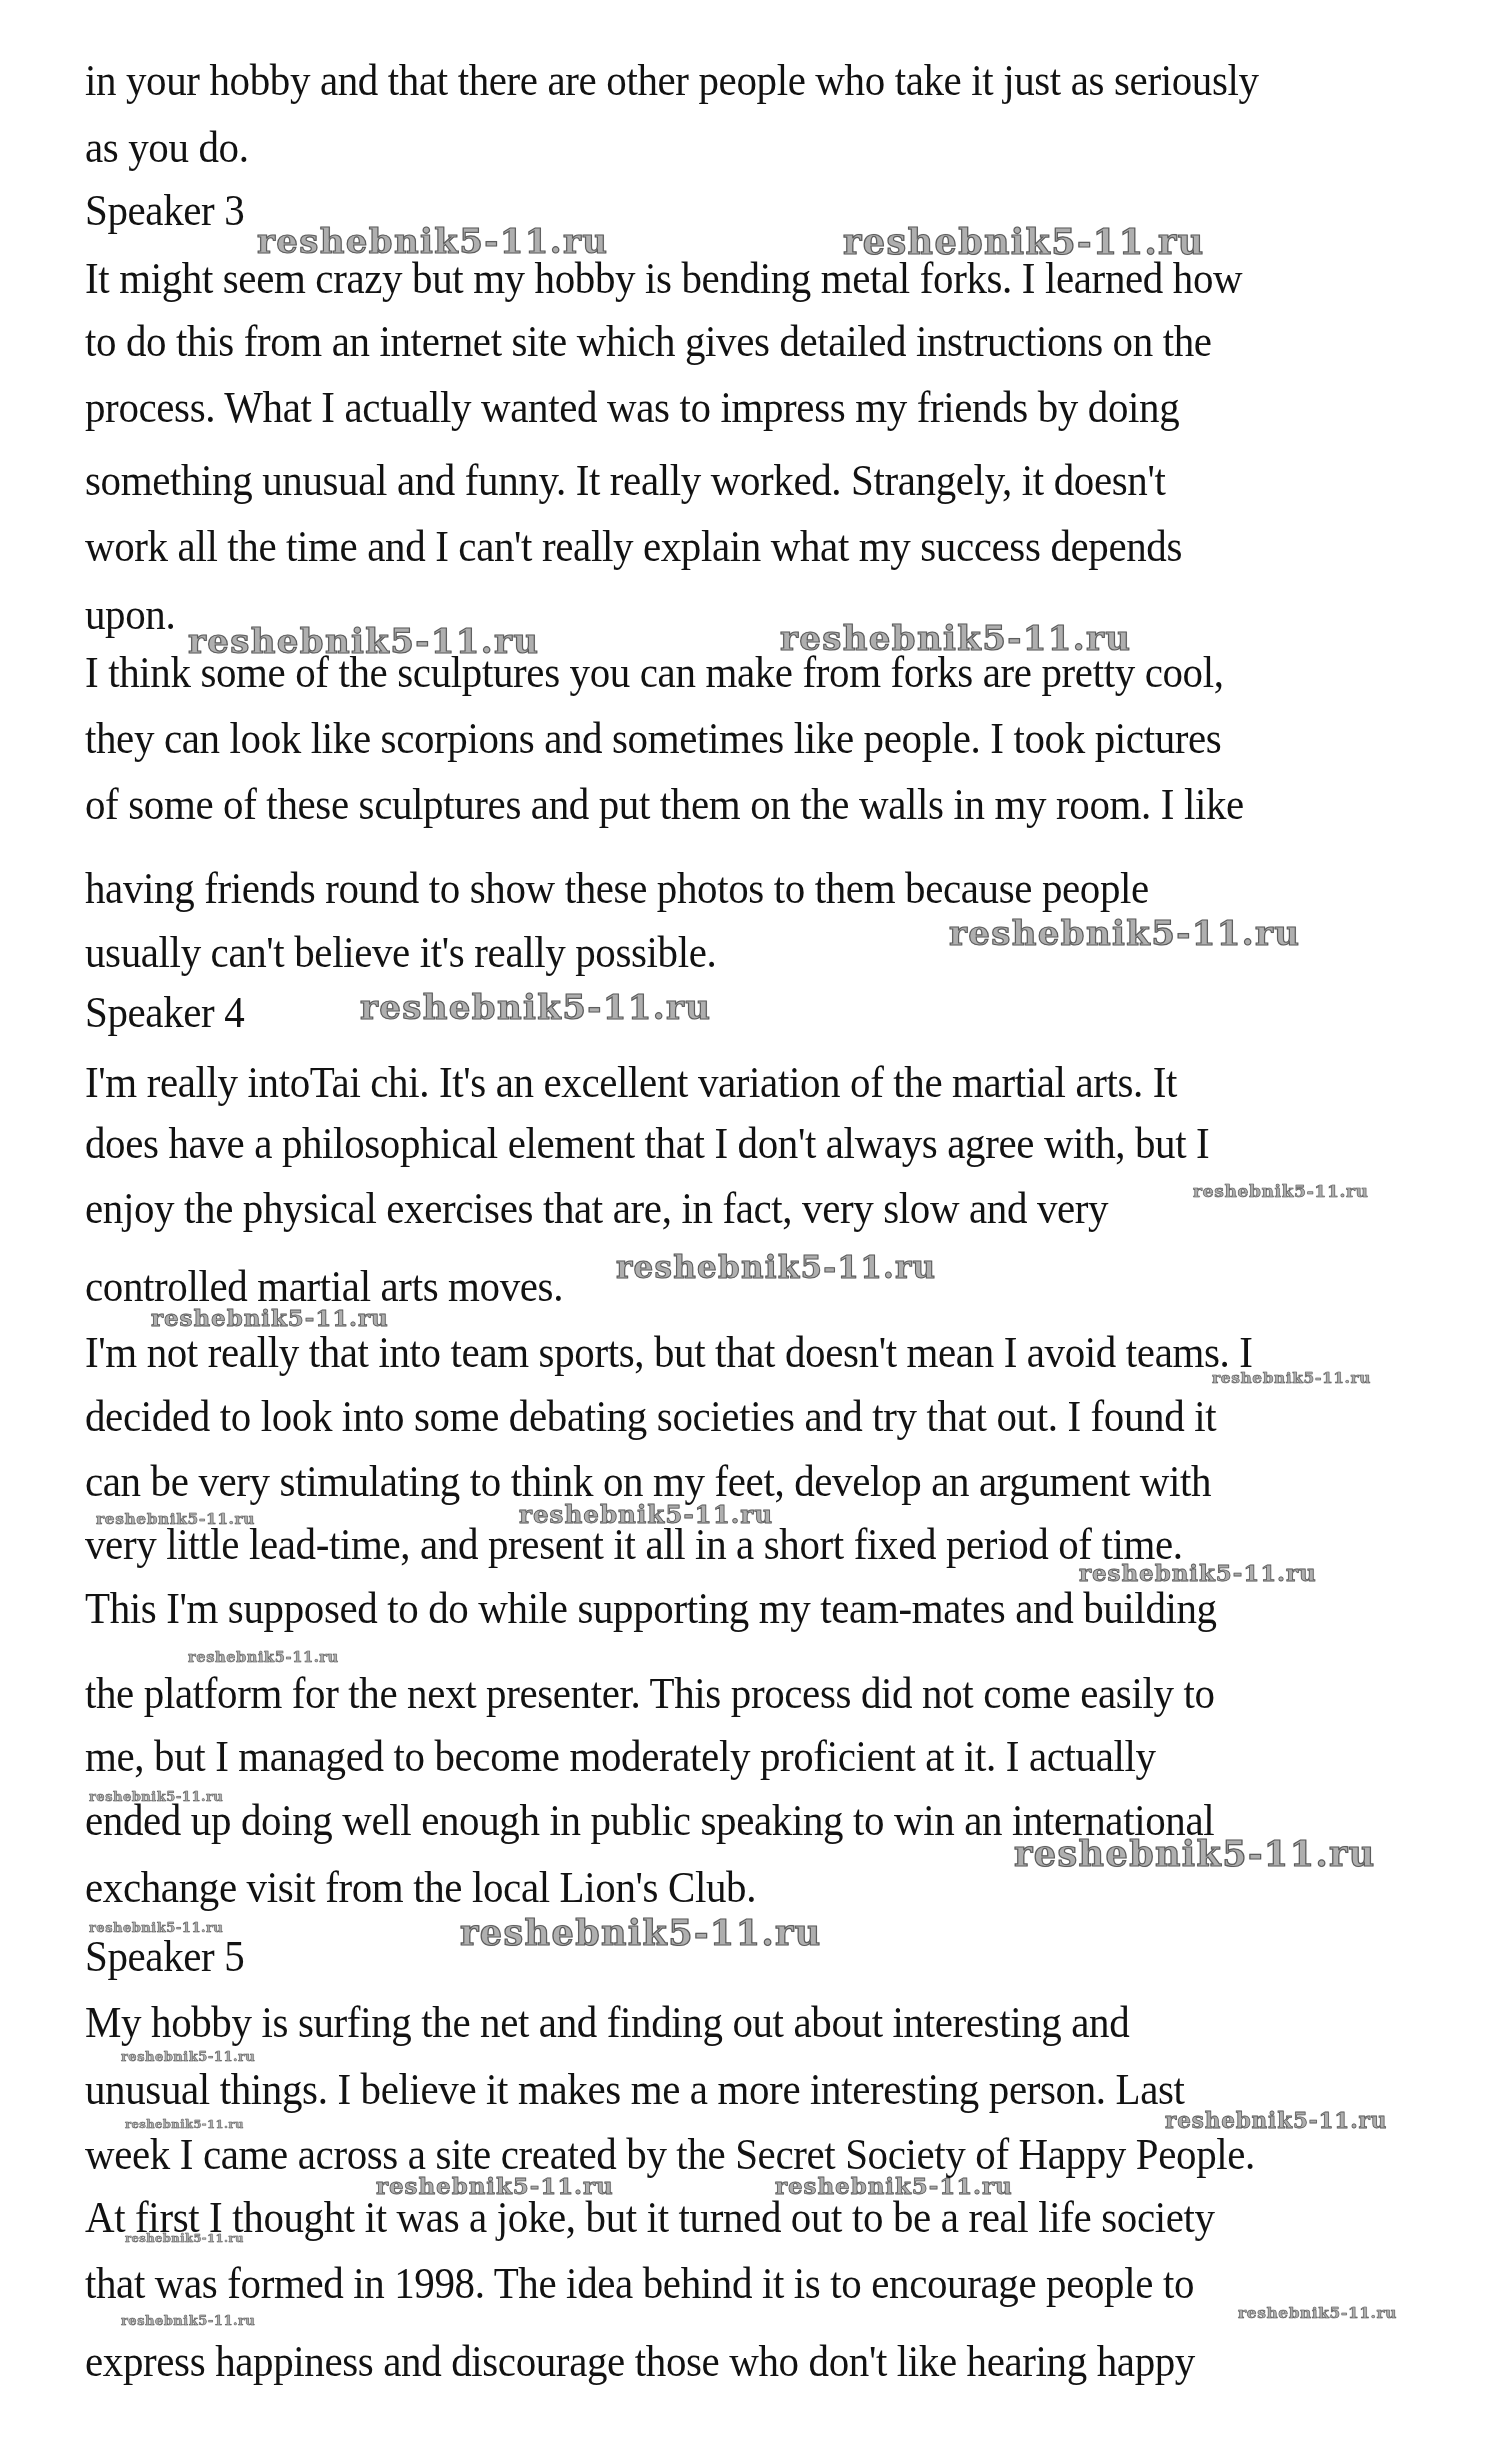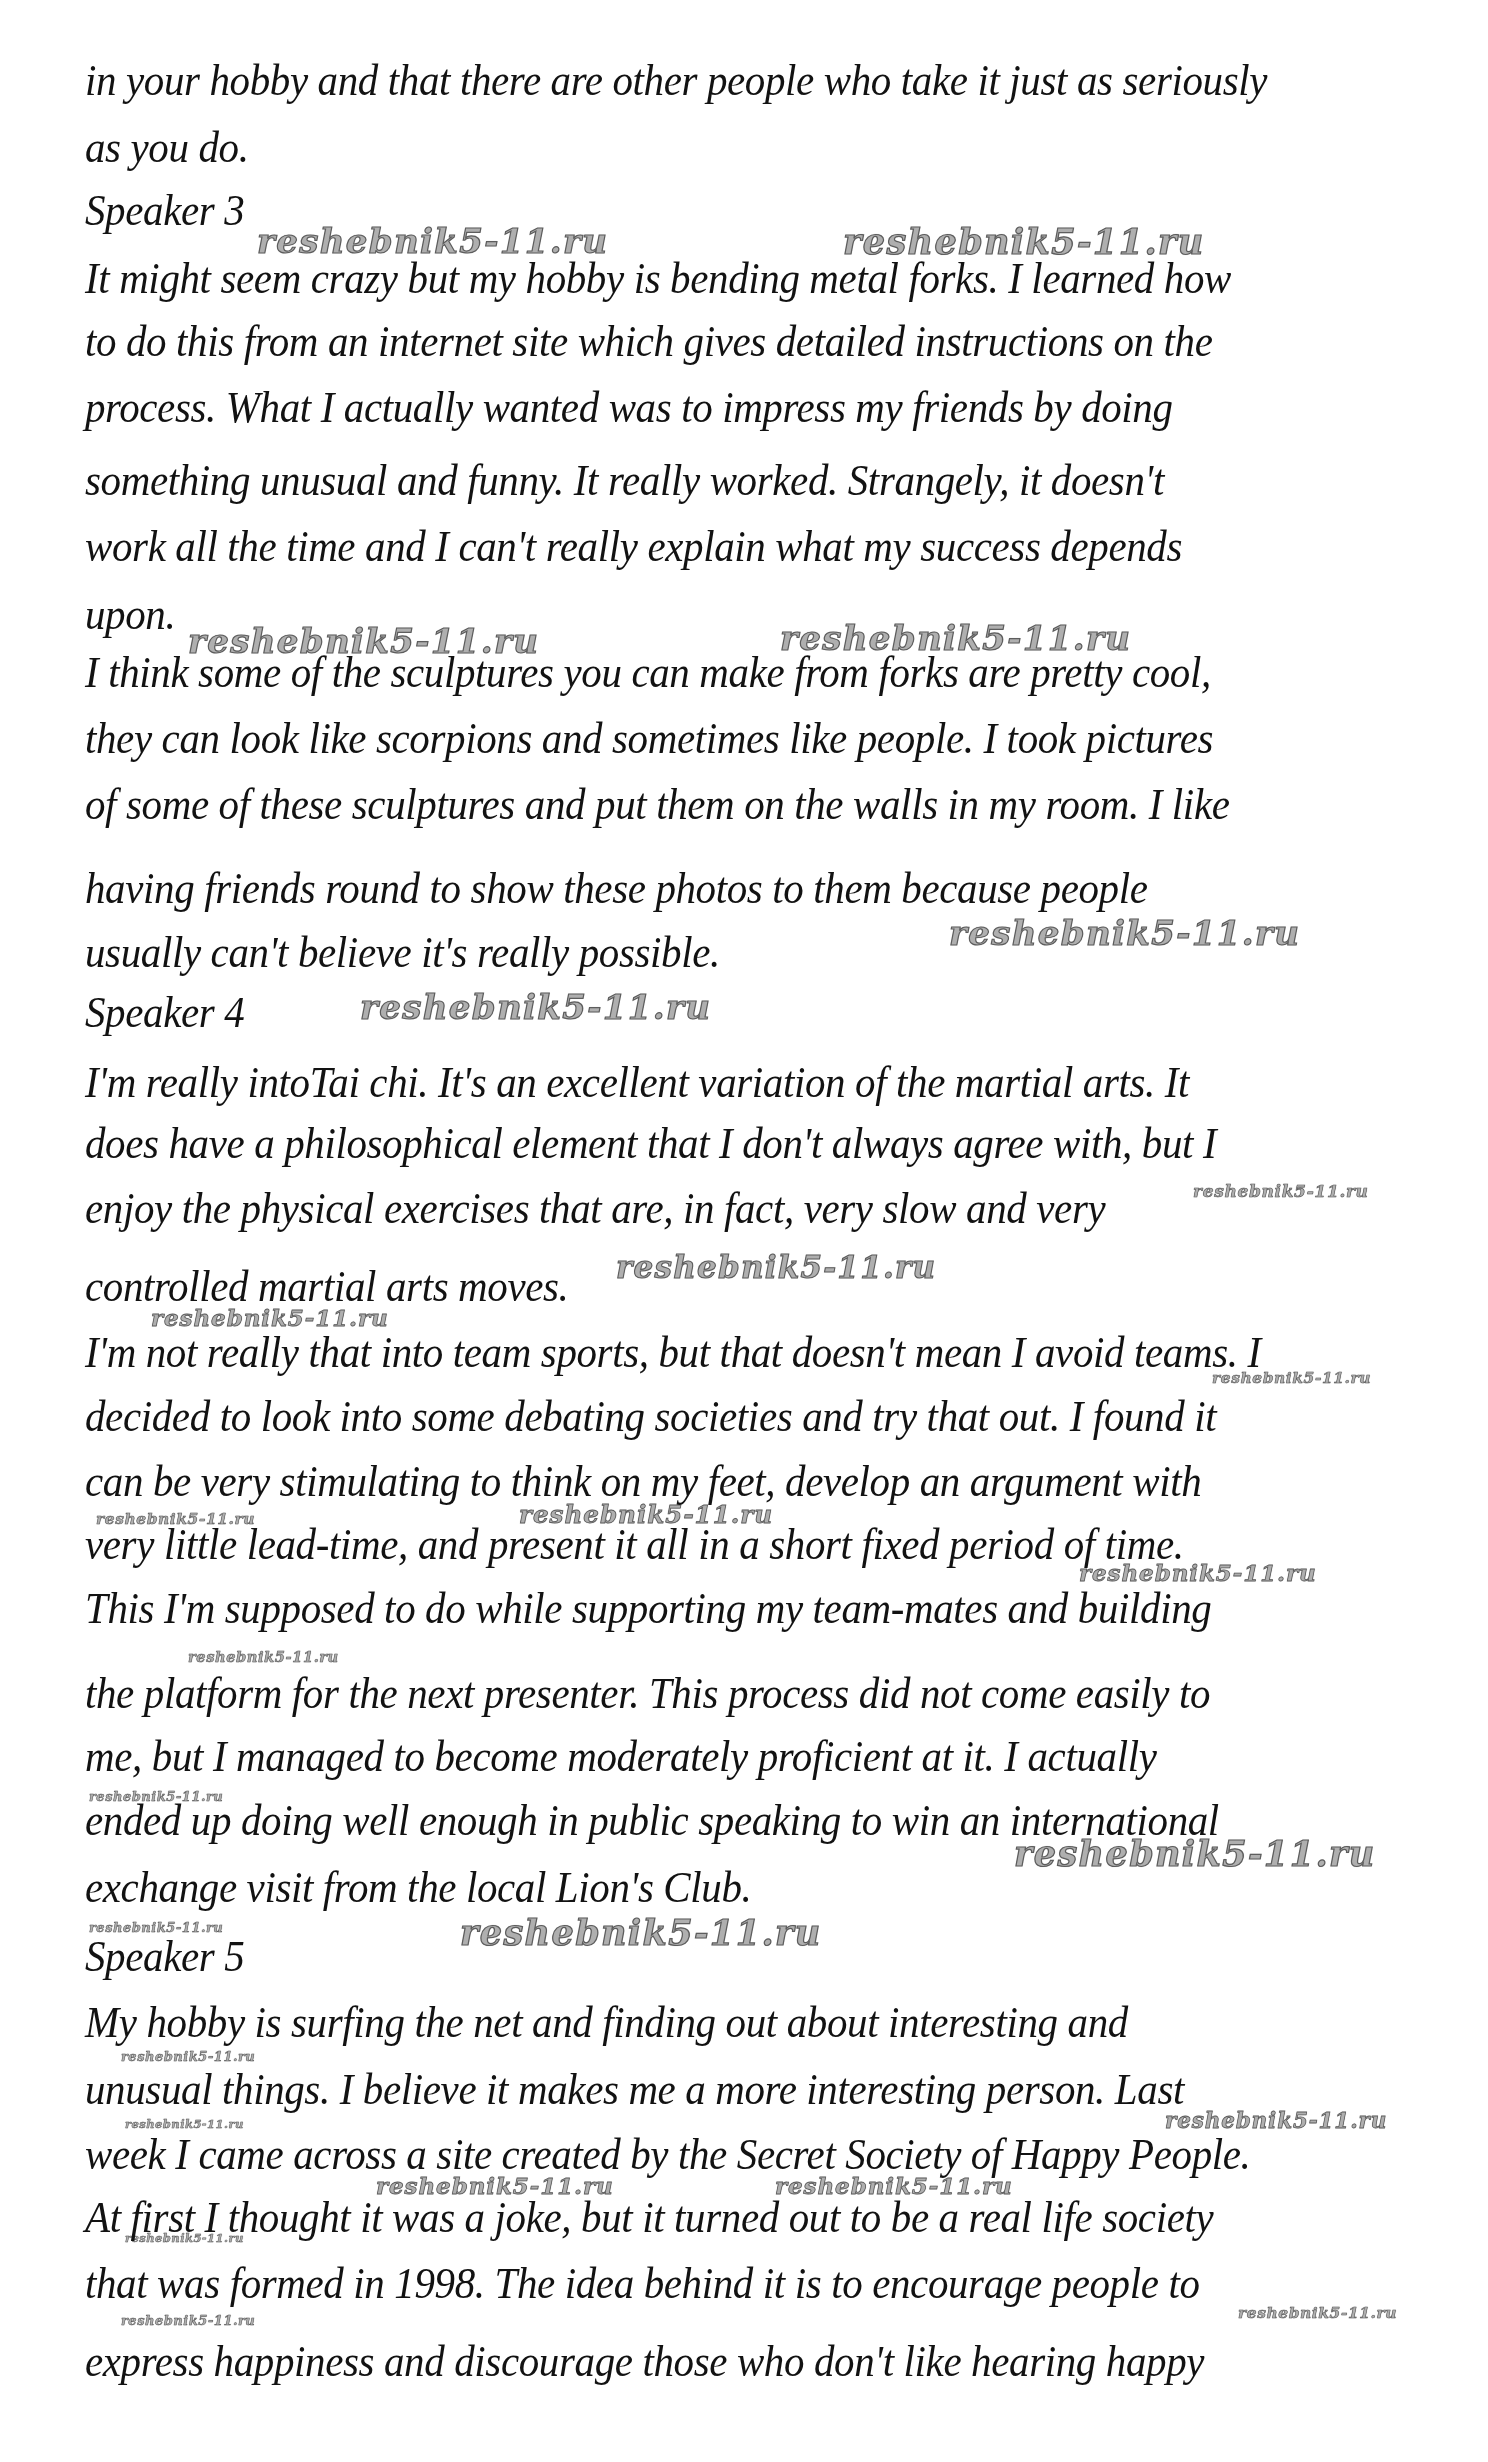--- a/index.html
+++ b/index.html
@@ -10,21 +10,21 @@
   }
   html,body{margin:0;padding:0;background:#ffffff;}
   .page{
     position:relative;
     width:1489px;
     height:2462px;
     background:var(--page-bg);
     overflow:hidden;
     font-family:"Liberation Serif","DejaVu Serif",serif;
   }
-  .layer{position:absolute;inset:0;font-style:italic;}
+  .layer{position:absolute;inset:0;}
   .line{
     position:absolute;
     left:85px;
     font-family:"Liberation Serif","DejaVu Serif",serif;
     font-size:45px;
     line-height:49px;
     letter-spacing:-0.4px;
     white-space:nowrap;
     color:var(--text-color);
     transform:scaleX(0.91);

